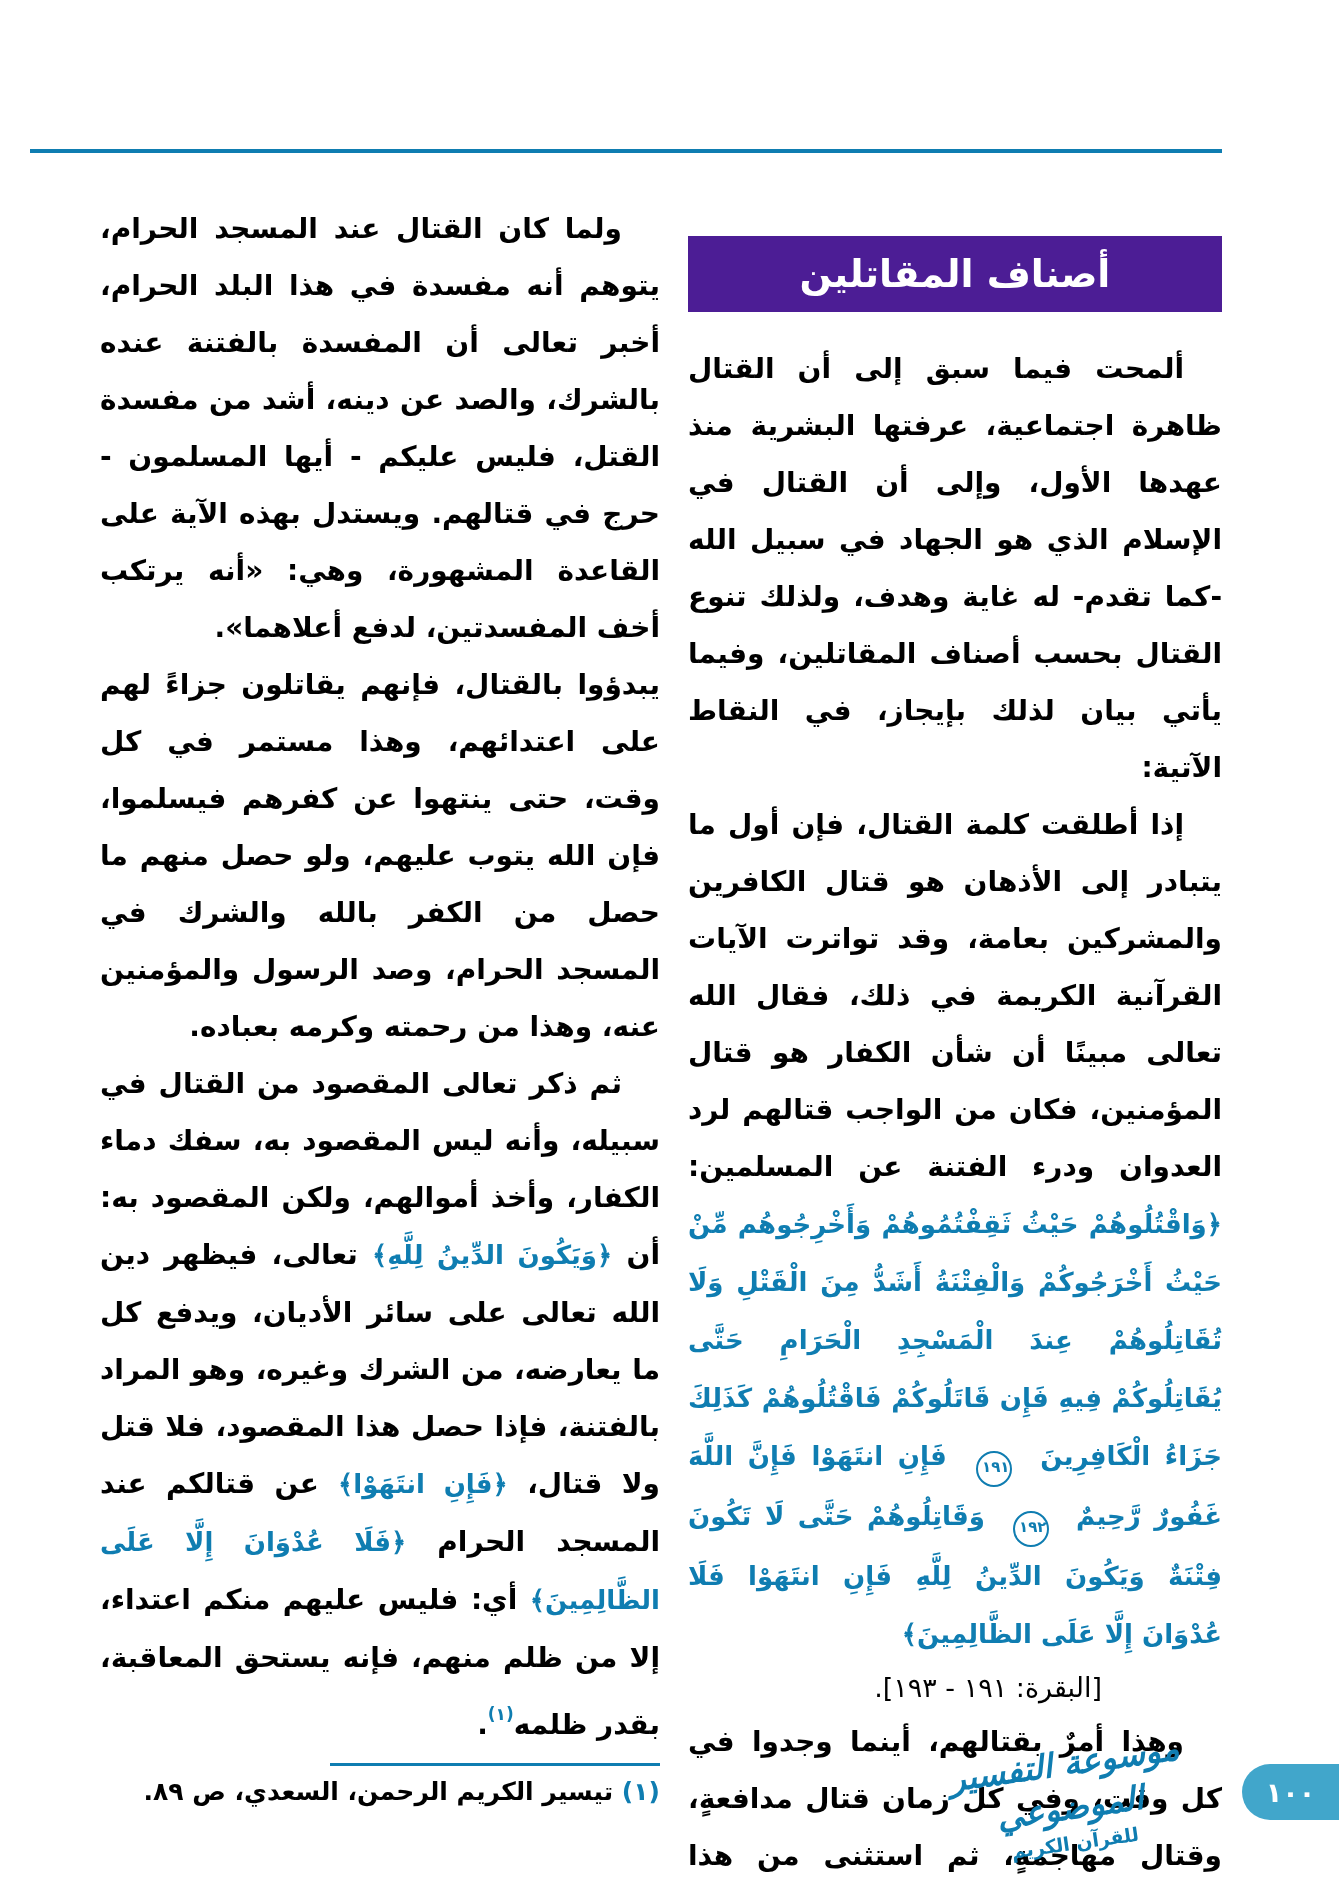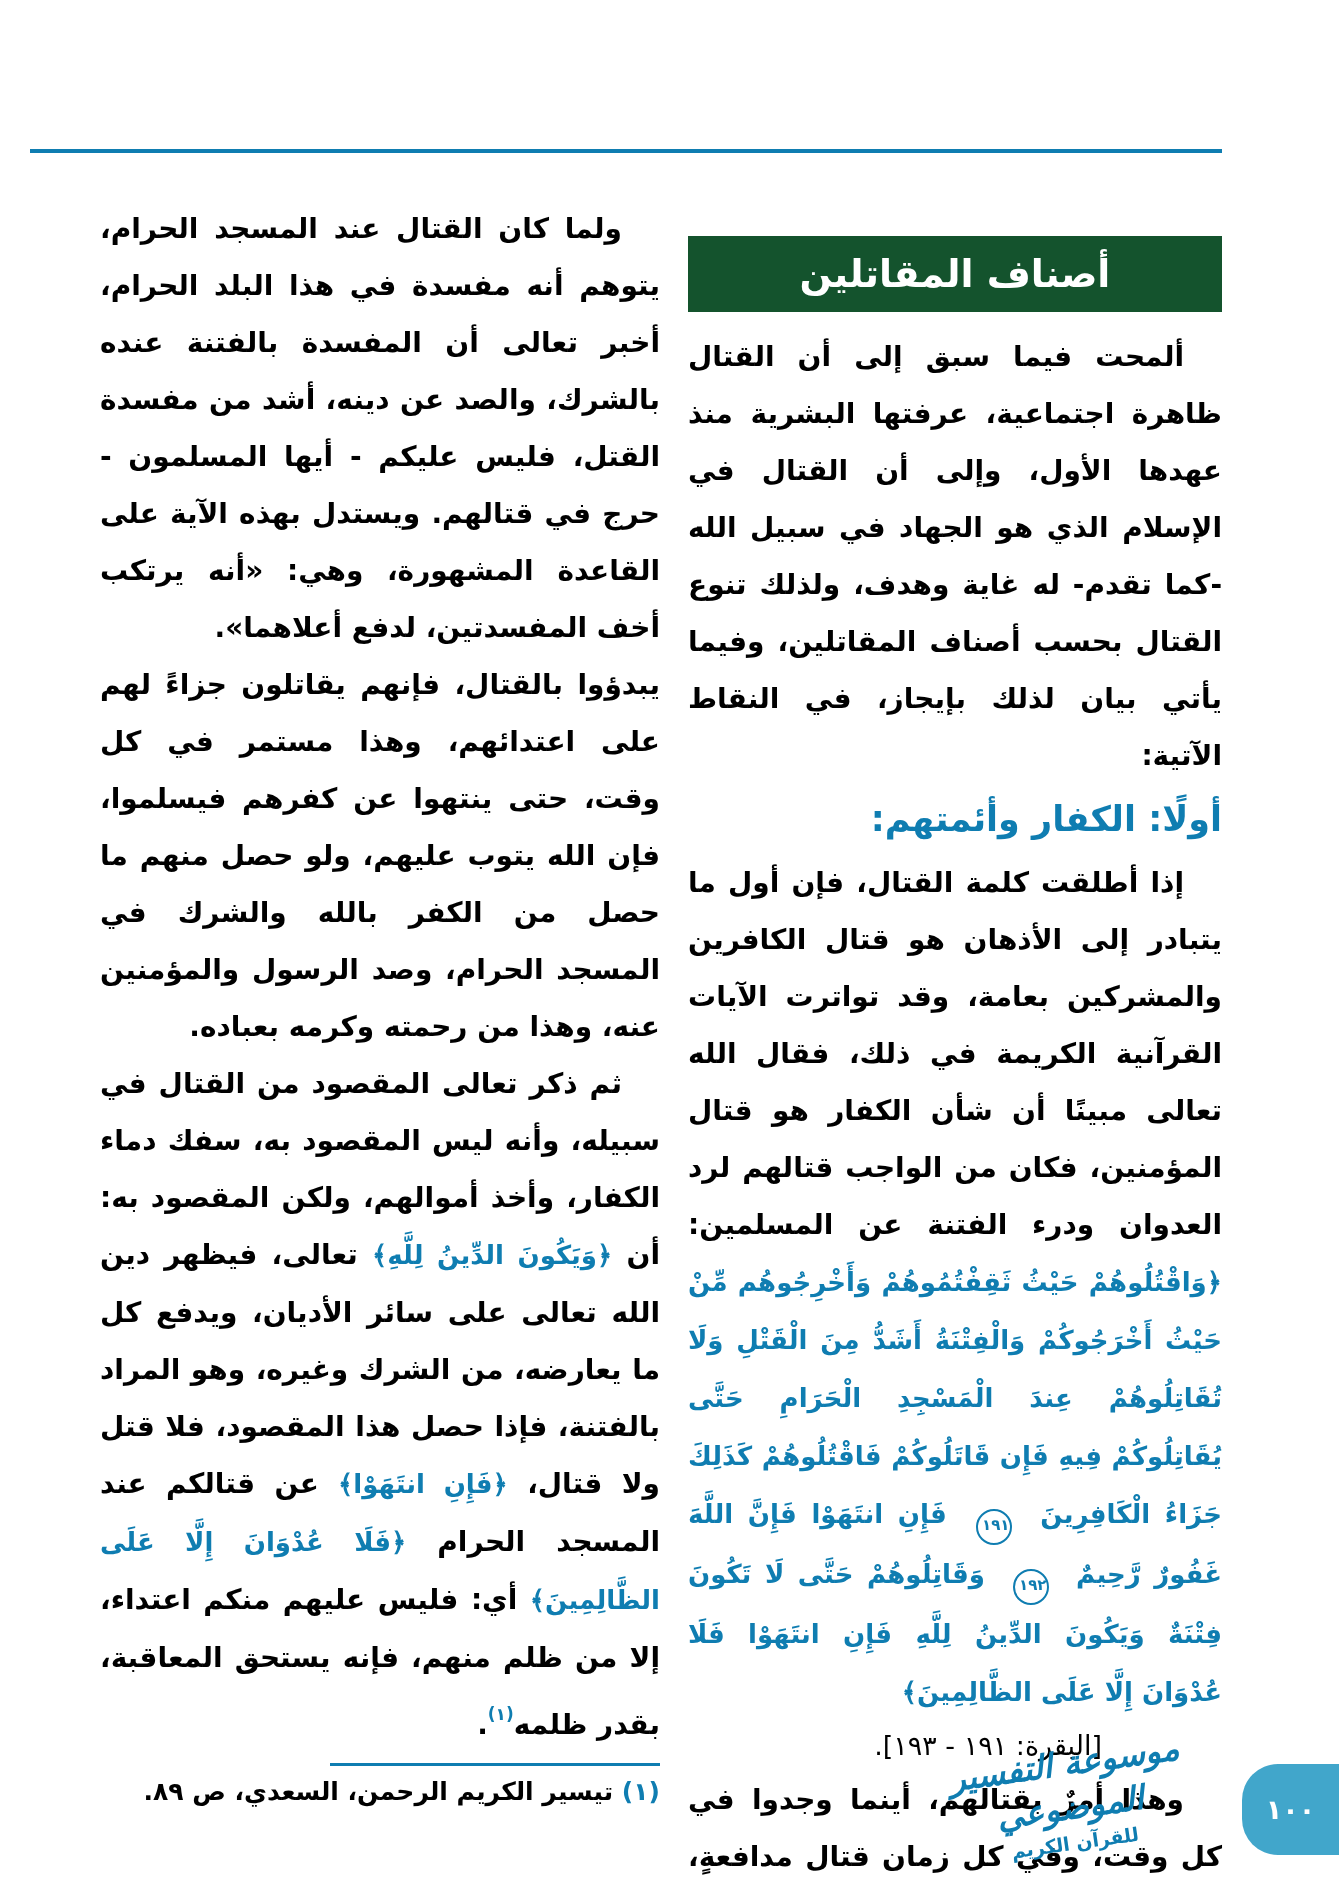--- a/index.html
+++ b/index.html
@@ -26,22 +26,22 @@
   }
   
   .cols{
     position:absolute;top:200px;right:117px;left:100px;
     display:flex;gap:28px;
   }
   .col{min-width:0;}
   .col.rightcol{width:534px;flex:none;}
   .col.leftcol{flex:1;}
   .title-box{
-    background:#14532d;
-    height:76px;margin-top:36px;margin-bottom:16px;
+    background:#4c1d95;
+    height:76px;margin-top:36px;margin-bottom:28px;
     display:flex;align-items:center;justify-content:center;
   }
   .title-box span{
     color:#ffffff;font-size:38px;font-weight:bold;
   }
   .para{
     margin:0;
     font-size:28px;font-weight:bold;
     line-height:57px;
     text-align:justify;
@@ -80,42 +80,41 @@
   
   .logo{
     position:absolute;top:1742px;right:120px;width:300px;
     text-align:center;color:#0f7db1;
     transform:rotate(-8deg);
   }
   .logo .l1{font-size:33px;font-weight:bold;font-style:italic;line-height:44px;}
   .logo .l2{font-size:19px;font-weight:bold;line-height:26px;}
   .badge{
     position:absolute;top:1764px;right:0;
-    width:97px;height:91px;
+    width:97px;height:56px;
     background:#41a6cb;
     border-radius:36px 0 0 36px;
     display:flex;align-items:center;justify-content:center;
     color:#ffffff;font-size:27px;font-weight:bold;
   }
 </style>
 </head>
 <body>
 
 <div class="page">
 
   <div class="hdr-rule"></div>
 
   <div class="cols">
 
     <div class="col rightcol">
       <div class="title-box">
         <span>أصناف المقاتلين</span>
       </div>
       <p class="para indent">ألمحت فيما سبق إلى أن القتال ظاهرة اجتماعية، عرفتها البشرية منذ عهدها الأول، وإلى أن القتال في الإسلام الذي هو الجهاد في سبيل الله -كما تقدم- له غاية وهدف، ولذلك تنوع القتال بحسب أصناف المقاتلين، وفيما يأتي بيان لذلك بإيجاز، في النقاط الآتية:</p>
-      <h3 class="subhead">أولًا: الكفار وأئمتهم:</h3>
       <p class="para indent"><span class="run">إذا أطلقت كلمة القتال، فإن أول ما يتبادر إلى الأذهان هو قتال الكافرين والمشركين بعامة، وقد تواترت الآيات القرآنية الكريمة في ذلك، فقال الله تعالى مبينًا أن شأن الكفار هو قتال المؤمنين، فكان من الواجب قتالهم لرد العدوان ودرء الفتنة عن المسلمين: </span><span class="run quran">﴿وَاقْتُلُوهُمْ حَيْثُ ثَقِفْتُمُوهُمْ وَأَخْرِجُوهُم مِّنْ حَيْثُ أَخْرَجُوكُمْ وَالْفِتْنَةُ أَشَدُّ مِنَ الْقَتْلِ وَلَا تُقَاتِلُوهُمْ عِندَ الْمَسْجِدِ الْحَرَامِ حَتَّى يُقَاتِلُوكُمْ فِيهِ فَإِن قَاتَلُوكُمْ فَاقْتُلُوهُمْ كَذَلِكَ جَزَاءُ الْكَافِرِينَ </span><span class="run ayah">١٩١</span><span class="run quran"> فَإِنِ انتَهَوْا فَإِنَّ اللَّهَ غَفُورٌ رَّحِيمٌ </span><span class="run ayah">١٩٢</span><span class="run quran"> وَقَاتِلُوهُمْ حَتَّى لَا تَكُونَ فِتْنَةٌ وَيَكُونَ الدِّينُ لِلَّهِ فَإِنِ انتَهَوْا فَلَا عُدْوَانَ إِلَّا عَلَى الظَّالِمِينَ﴾</span></p>
       <div class="verse-ref">[البقرة: ١٩١ - ١٩٣].</div>
       <p class="para indent"><span class="run">وهذا أمرٌ بقتالهم، أينما وجدوا في كل وقت، وفي كل زمان قتال مدافعةٍ، وقتال مهاجمةٍ، ثم استثنى من هذا العموم قتالهم </span></p>
     </div>
 
     <div class="col leftcol">
       <p class="para indent">ولما كان القتال عند المسجد الحرام، يتوهم أنه مفسدة في هذا البلد الحرام، أخبر تعالى أن المفسدة بالفتنة عنده بالشرك، والصد عن دينه، أشد من مفسدة القتل، فليس عليكم - أيها المسلمون - حرج في قتالهم. ويستدل بهذه الآية على القاعدة المشهورة، وهي: «أنه يرتكب أخف المفسدتين، لدفع أعلاهما».</p>
       <p class="para">يبدؤوا بالقتال، فإنهم يقاتلون جزاءً لهم على اعتدائهم، وهذا مستمر في كل وقت، حتى ينتهوا عن كفرهم فيسلموا، فإن الله يتوب عليهم، ولو حصل منهم ما حصل من الكفر بالله والشرك في المسجد الحرام، وصد الرسول والمؤمنين عنه، وهذا من رحمته وكرمه بعباده.</p>
       <p class="para indent"><span class="run">ثم ذكر تعالى المقصود من القتال في سبيله، وأنه ليس المقصود به، سفك دماء الكفار، وأخذ أموالهم، ولكن المقصود به: أن </span><span class="run quran">﴿وَيَكُونَ الدِّينُ لِلَّهِ﴾</span><span class="run"> تعالى، فيظهر دين الله تعالى على سائر الأديان، ويدفع كل ما يعارضه، من الشرك وغيره، وهو المراد بالفتنة، فإذا حصل هذا المقصود، فلا قتل ولا قتال، </span><span class="run quran">﴿فَإِنِ انتَهَوْا﴾</span><span class="run"> عن قتالكم عند المسجد الحرام </span><span class="run quran">﴿فَلَا عُدْوَانَ إِلَّا عَلَى الظَّالِمِينَ﴾</span><span class="run"> أي: فليس عليهم منكم اعتداء، إلا من ظلم منهم، فإنه يستحق المعاقبة، بقدر ظلمه</span><span class="run sup">(١)</span><span class="run">.</span></p>
       <div class="fn-rule"></div>

